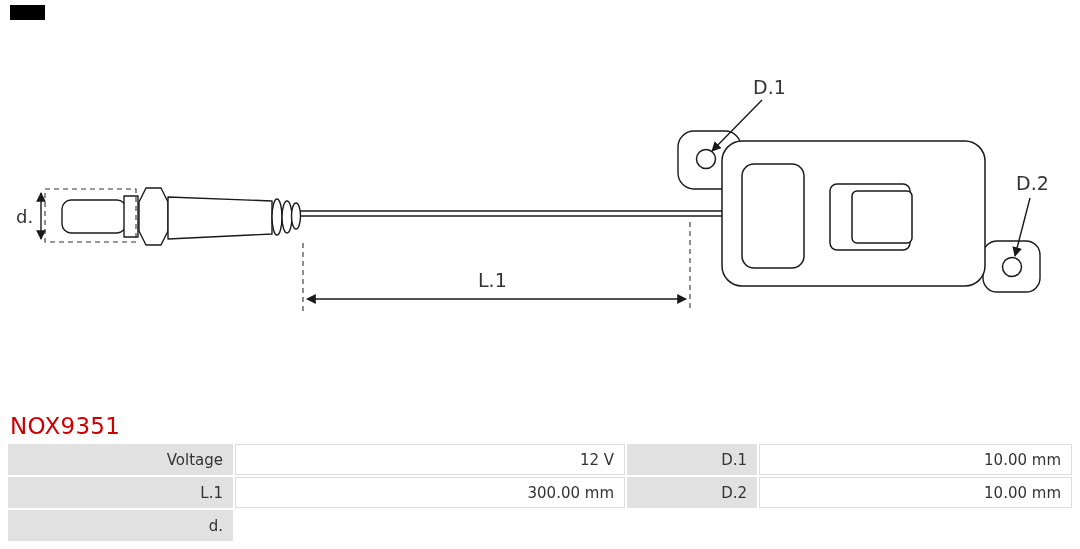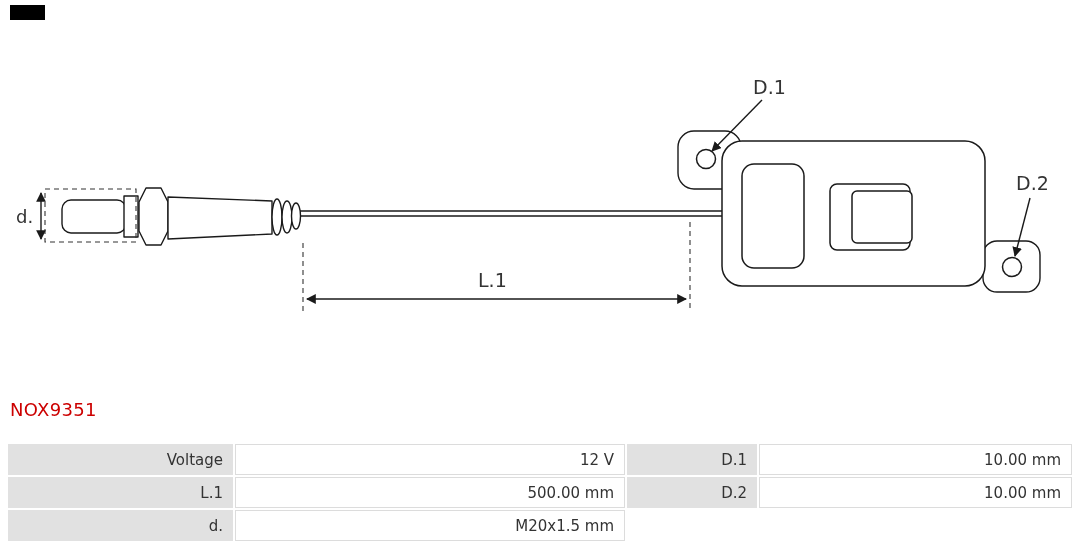--- a/index.html
+++ b/index.html
@@ -1,19 +1,19 @@
 <!DOCTYPE html>
 <html><head>
 <meta charset="utf-8">
 <style>
   html,body{margin:0;padding:0;background:#fff;}
   body{width:1080px;height:549px;position:relative;font-family:"DejaVu Sans","Liberation Sans",sans-serif;overflow:hidden;}
   .drawing-wrap{position:absolute;top:0;left:0;width:1080px;height:400px;}
   svg text{fill:#333;font-family:"DejaVu Sans","Liberation Sans",sans-serif;}
-  .part-number{position:absolute;left:10px;top:399px;font-size:18px;color:#cc0000;letter-spacing:.3px;}
+  .part-number{position:absolute;left:10px;top:413px;font-size:23px;color:#cc0000;letter-spacing:.3px;}
   .spec-table{position:absolute;left:8px;right:8px;top:444px;display:grid;grid-template-columns:225px 390px 130px 1fr;grid-auto-rows:31px;gap:2px;font-size:15px;color:#333;}
   .cell{display:flex;align-items:center;justify-content:flex-end;padding-right:10px;box-sizing:border-box;}
   .cell.label{background:#e1e1e1;padding-left:15px;}
   .cell.value{background:#fff;border:1px solid #dcdcdc;}
 </style>
 </head>
 <body>
 
 <div class="drawing-wrap">
   <svg width="1080" height="400" viewBox="0 0 1080 400">
@@ -79,19 +79,18 @@
 
 <div class="part-number">NOX9351</div>
 
 <div class="spec-table">
   <div class="cell label">Voltage</div>
   <div class="cell value">12 V</div>
   <div class="cell label">D.1</div>
   <div class="cell value">10.00 mm</div>
 
   <div class="cell label">L.1</div>
-  <div class="cell value">500.00 mm</div>
+  <div class="cell value">300.00 mm</div>
   <div class="cell label">D.2</div>
   <div class="cell value">10.00 mm</div>
 
   <div class="cell label">d.</div>
-  <div class="cell value">M20x1.5 mm</div>
 </div>
 
 </body></html>

